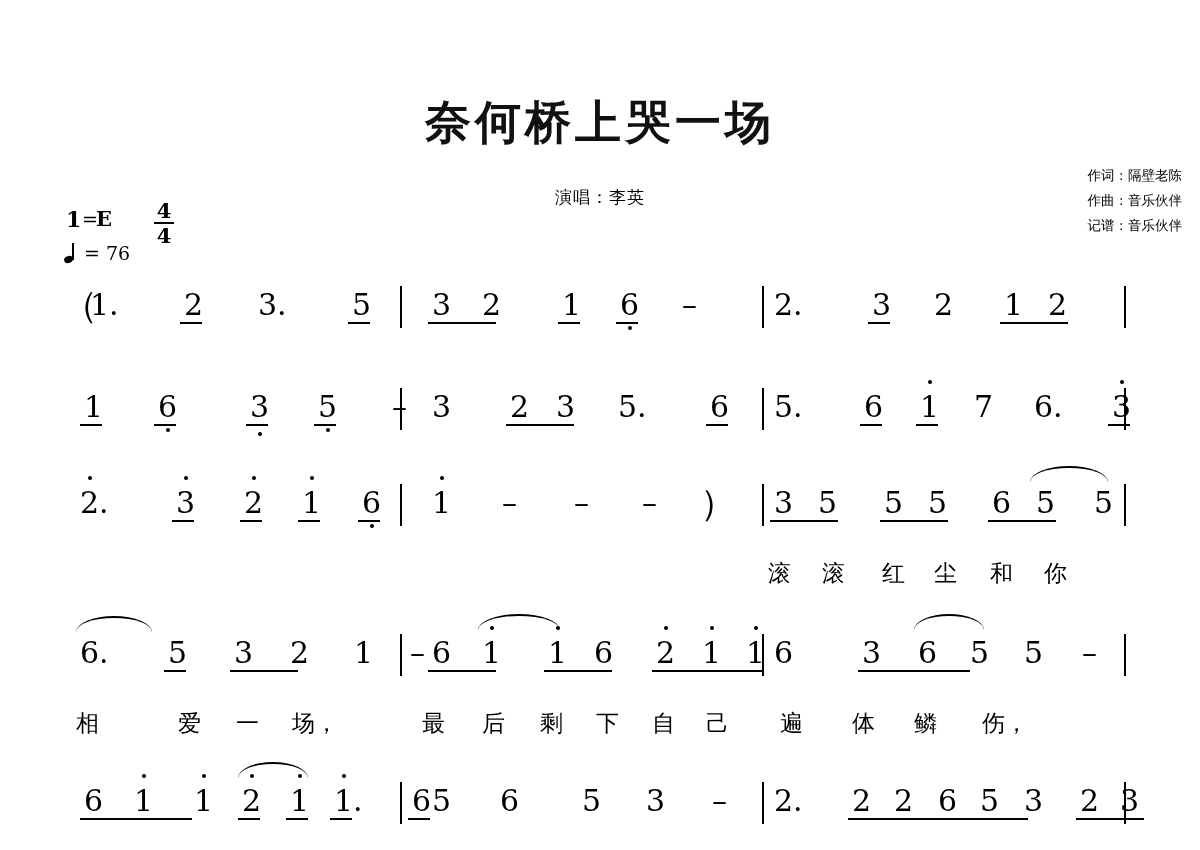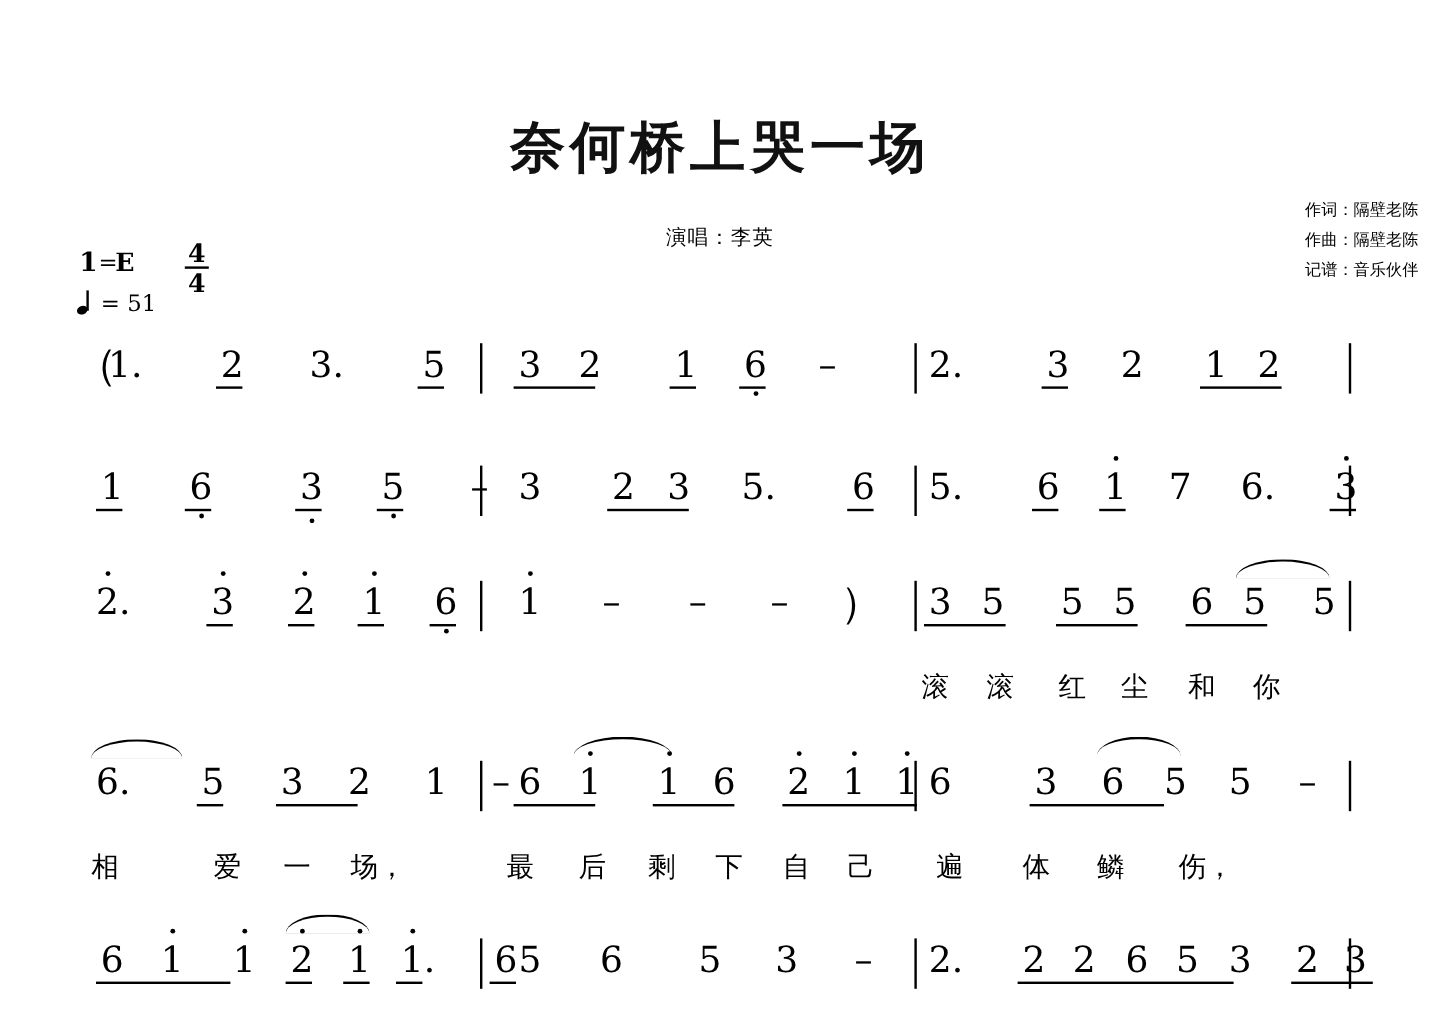--- a/index.html
+++ b/index.html
@@ -200,38 +200,38 @@
     white-space: pre;
   }
 </style>
 </head>
 <body>
 
 <div class="title">奈何桥上哭一场</div>
 <div class="singer">演唱：李英</div>
 <div class="credits">
   <div>作词：隔壁老陈</div>
-  <div>作曲：隔壁老陈</div>
+  <div>作曲：音乐伙伴</div>
   <div>记谱：音乐伙伴</div>
 </div>
 
 <div class="keyblock">
   <span class="key-num">1</span>
   <span class="key-eq">=</span>
   <span class="key-letter">E</span>
   <span class="meter">
     <span class="num">4</span>
     <span class="bar"></span>
     <span class="den">4</span>
   </span>
   <span class="tempo">
     <span class="quarter-note">
       <span class="head"></span><span class="stem"></span>
     </span>
-    <span>= 51</span>
+    <span>= 76</span>
   </span>
 </div>
 
 <div id="score">
     <div class="row" style="top: 290px;">
       <div class="notes">
         <div class="barline" style="left: 338px;"></div>
         <div class="barline" style="left: 700px;"></div>
         <div class="barline" style="left: 1062px;"></div>
         <div class="beam" style="left: 118px; width: 22px; top: 32px;"></div>

